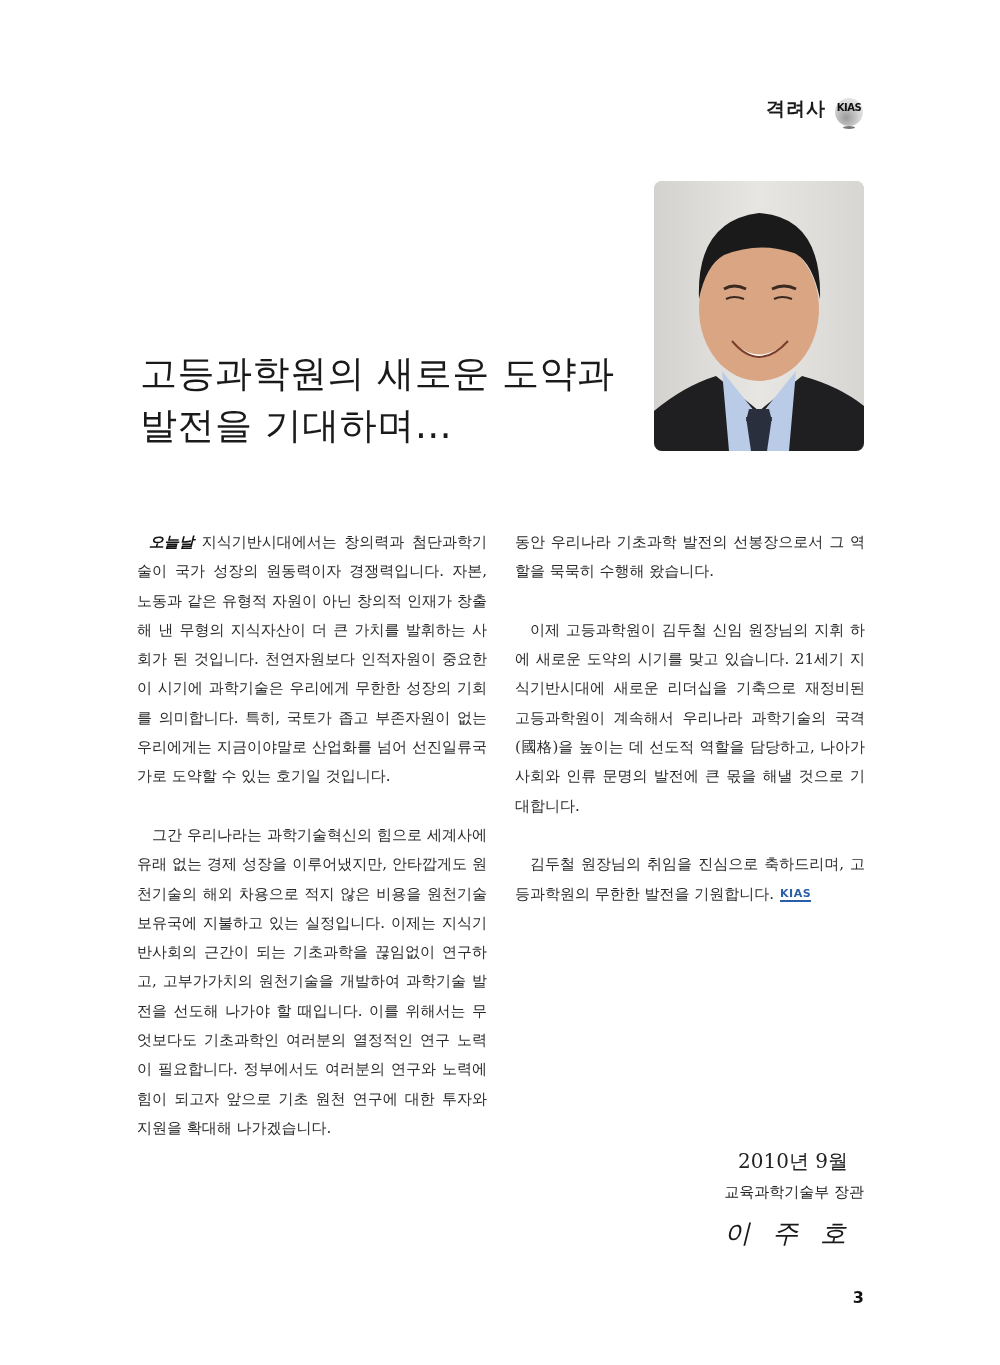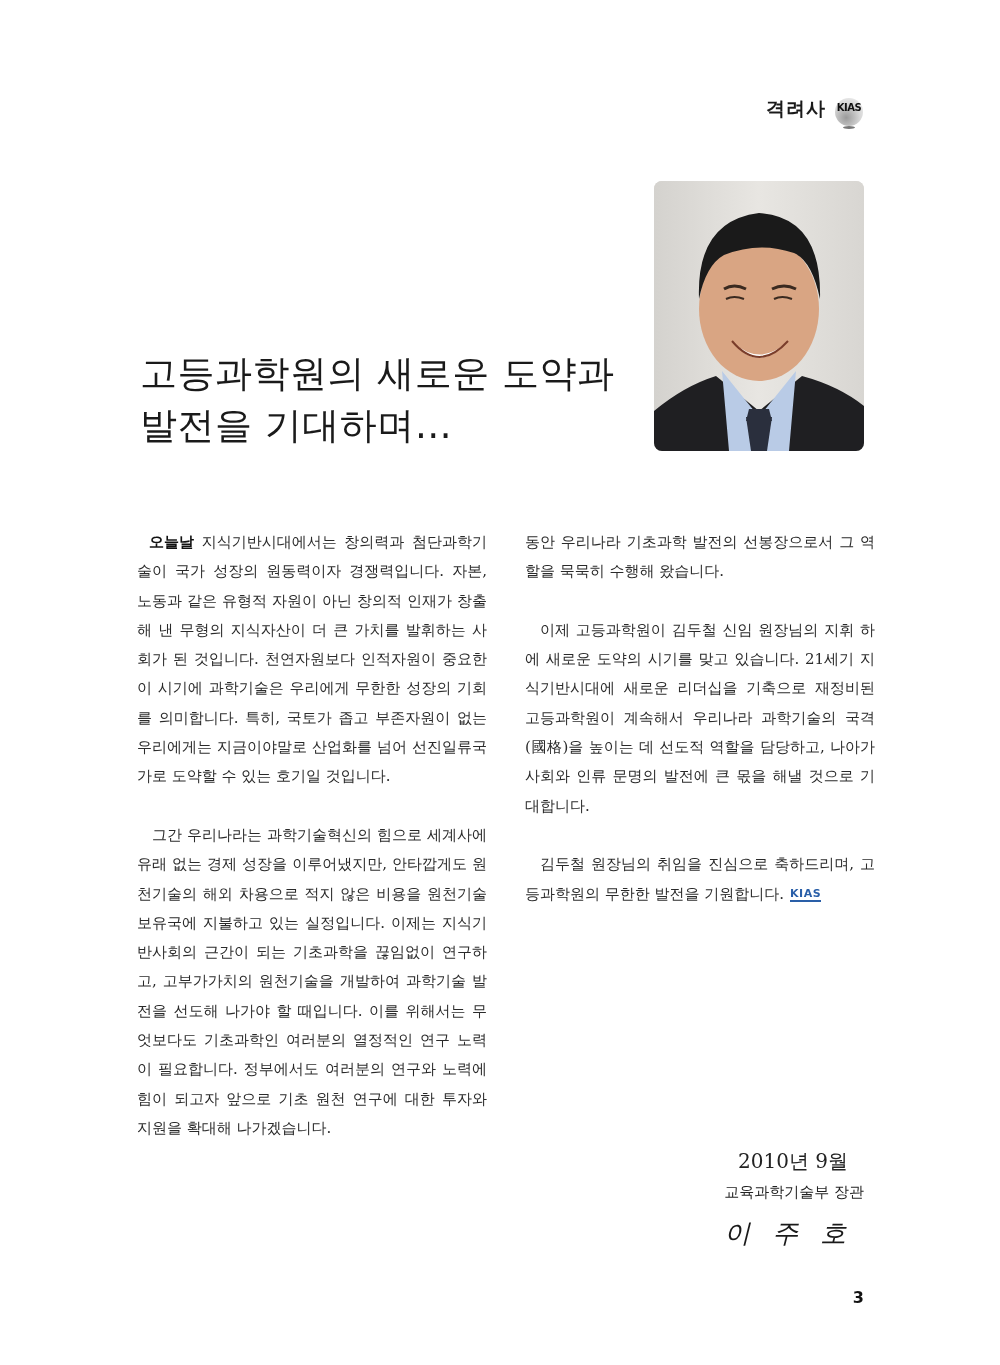--- a/index.html
+++ b/index.html
@@ -91,30 +91,31 @@
       position: absolute;
       top: 528px;
       width: 350px;
       font-size: 15px;
       line-height: 29.3px;
       text-align: justify;
       color: #2a2a2a;
       font-family: "DejaVu Serif", "Liberation Serif", serif;
     }
     .col-left { left: 137px; }
-    .col-right { left: 515px; margin-left: 10px; }
+    .col-right { left: 515px; }
     .para {
       margin: 0 0 29.3px 0;
       text-indent: 15px;
     }
     .para.first-para { text-indent: 12px; }
     .lead-word {
       font-family: "DejaVu Sans", "Liberation Sans", sans-serif;
       font-weight: bold;
       color: #111;
+      font-style: italic;
     }
     .para.no-gap { margin-bottom: 0; }
     .kias-mark {
       display: inline-block;
       font-family: "DejaVu Sans", sans-serif;
       font-weight: bold;
       font-size: 11px;
       color: #2a5fa8;
       border-bottom: 2px solid #2a5fa8;
       line-height: 12px;

